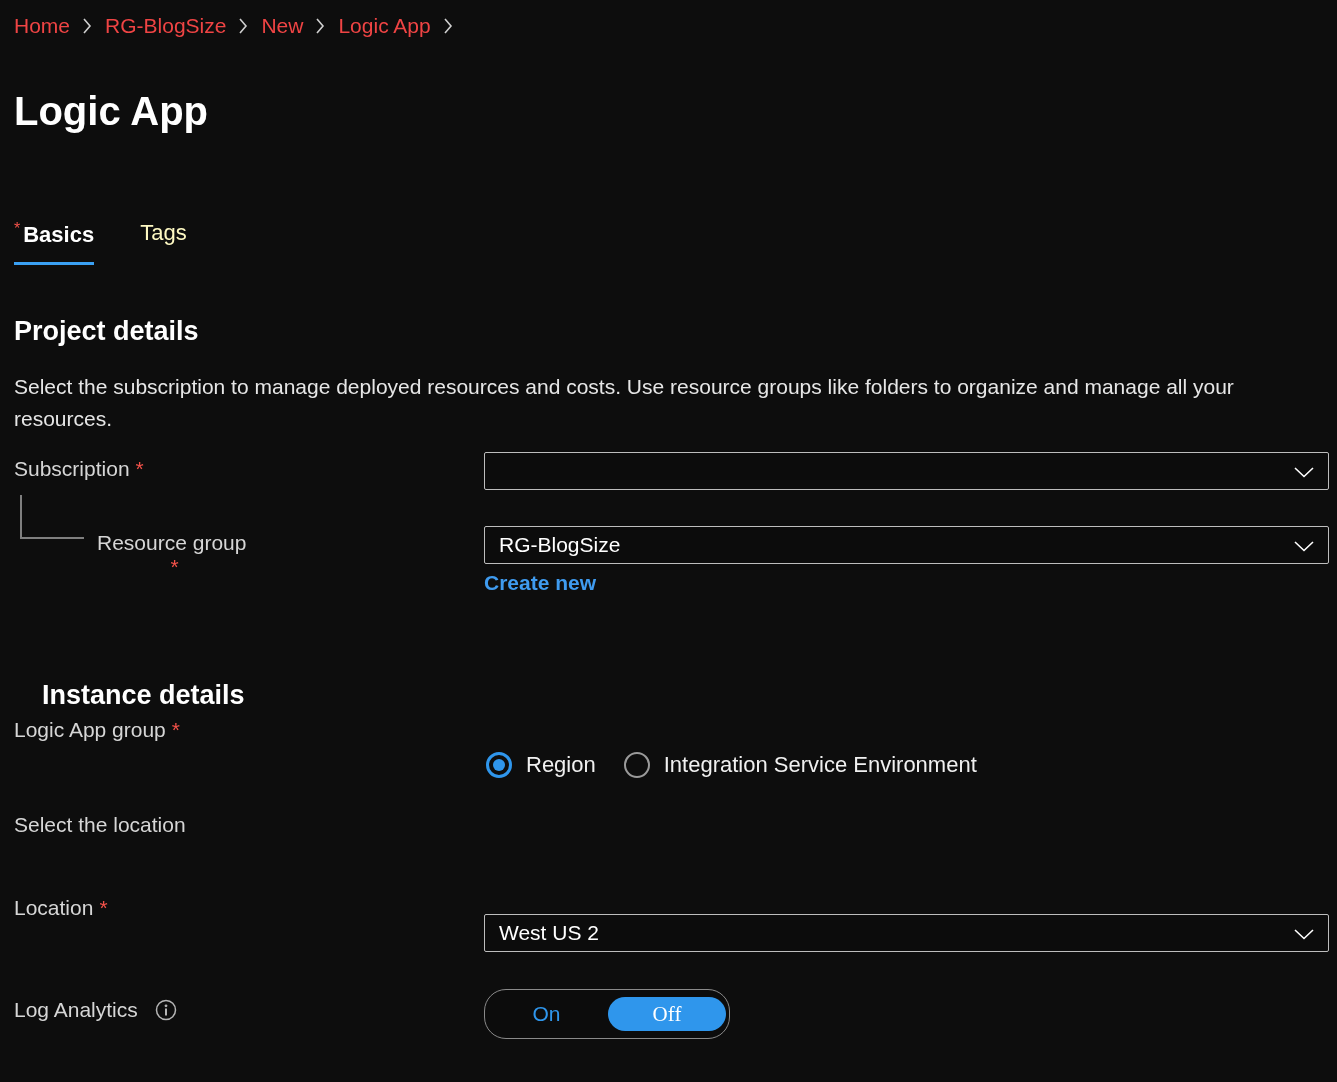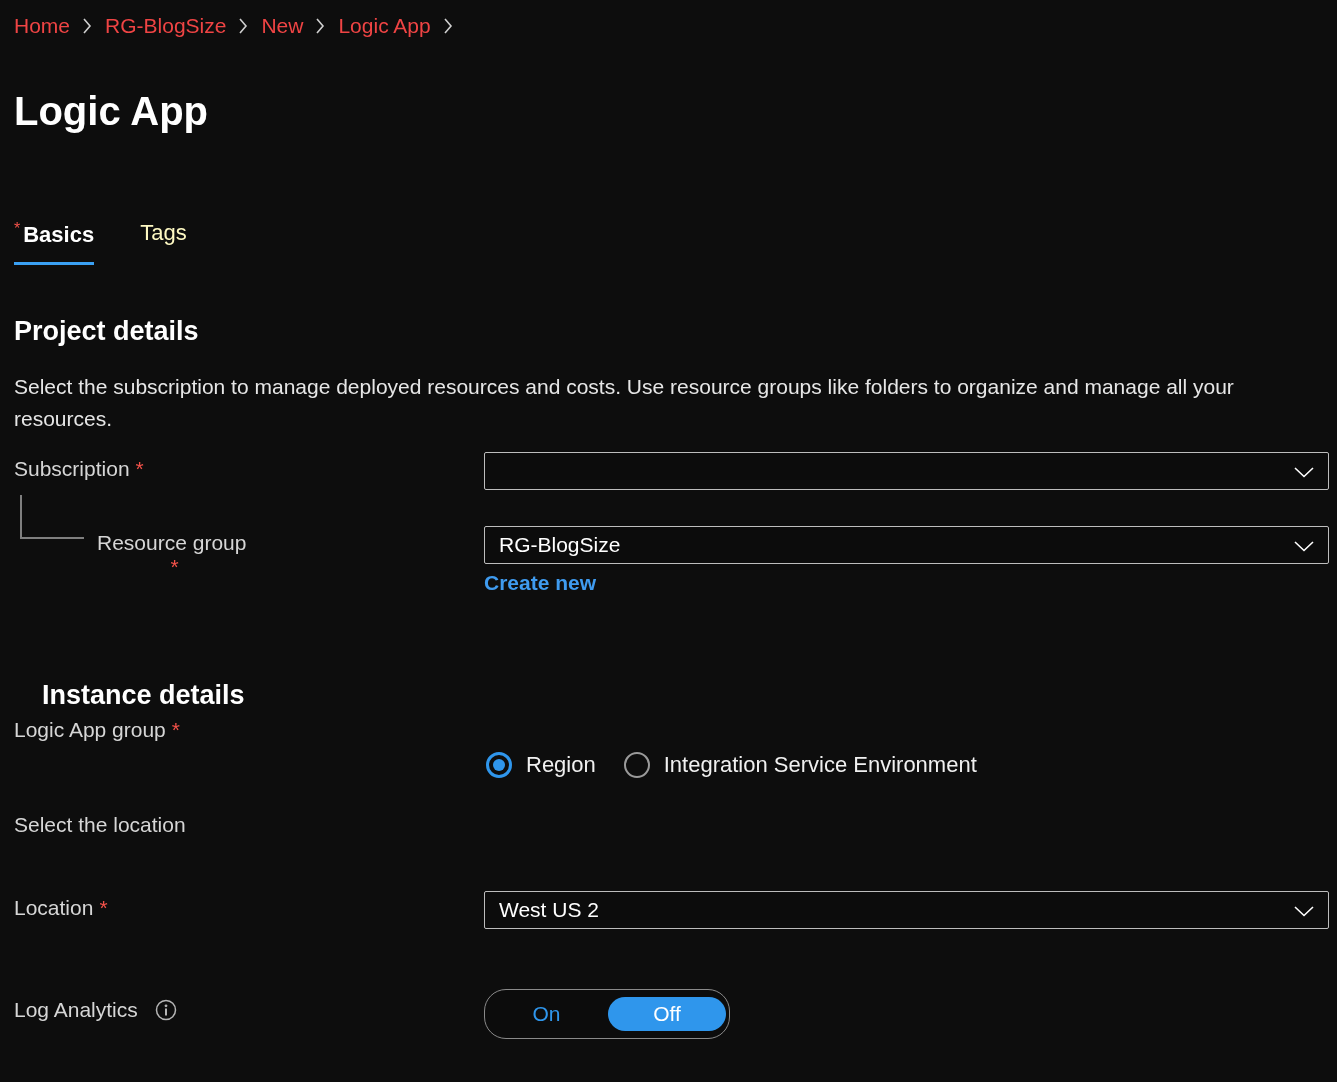--- a/index.html
+++ b/index.html
@@ -43,21 +43,21 @@
   .radio-circle.selected{border:3px solid #2f96ec;}
   .radio-circle.selected::after{content:"";position:absolute;left:50%;top:50%;width:12px;height:12px;
     margin:-6px 0 0 -6px;border-radius:50%;background:#2f96ec;}
   .radio-circle.unselected{border:2px solid #9a9a9a;}
   
   .toggle{position:absolute;left:484px;top:989px;width:246px;height:50px;box-sizing:border-box;
     background:#0c0c0c;border:1px solid #8a8a8a;border-radius:22px;
     display:flex;align-items:center;cursor:pointer;}
   .toggle-on{flex:1;text-align:center;font-size:21px;color:#2f96ec;}
   .toggle-off{width:118px;height:34px;margin-right:3px;background:#2f96ec;border-radius:18px;
-    color:#fff;font-size:21px;display:flex;align-items:center;justify-content:center;}
+    color:#fff;font-size:21px;display:flex;align-items:center;justify-content:center;font-family:Liberation Serif, serif;}
   
   .info-icon{margin-left:16px;display:inline-flex;align-items:center;cursor:pointer;}
 </style>
 </head>
 <body>
 
 <div class="page">
 
   <nav class="breadcrumb">
     <a class="crumb">Home</a>
@@ -147,21 +147,21 @@
     <div class="radio-option">
       <span class="radio-circle unselected"></span>
       <span>Integration Service Environment</span>
     </div>
   </div>
 
   <div class="field-label" style="left:14px;top:896px;">
     <span>Location</span>
       <span class="req">*</span>
   </div>
-  <div class="control" style="top:891px;">
+  <div class="control" style="top:914px;">
     <span>West US 2</span>
     <span>
       <svg width="20" height="11" viewBox="0 0 20 11">
           <polyline points="1,1 10,9.5 19,1" fill="none" stroke="#ffffff" stroke-width="1.6"></polyline>
         </svg>
     </span>
   </div>
 
   <div class="field-label" style="left:14px;top:998px;">
     <span>Log Analytics</span>

